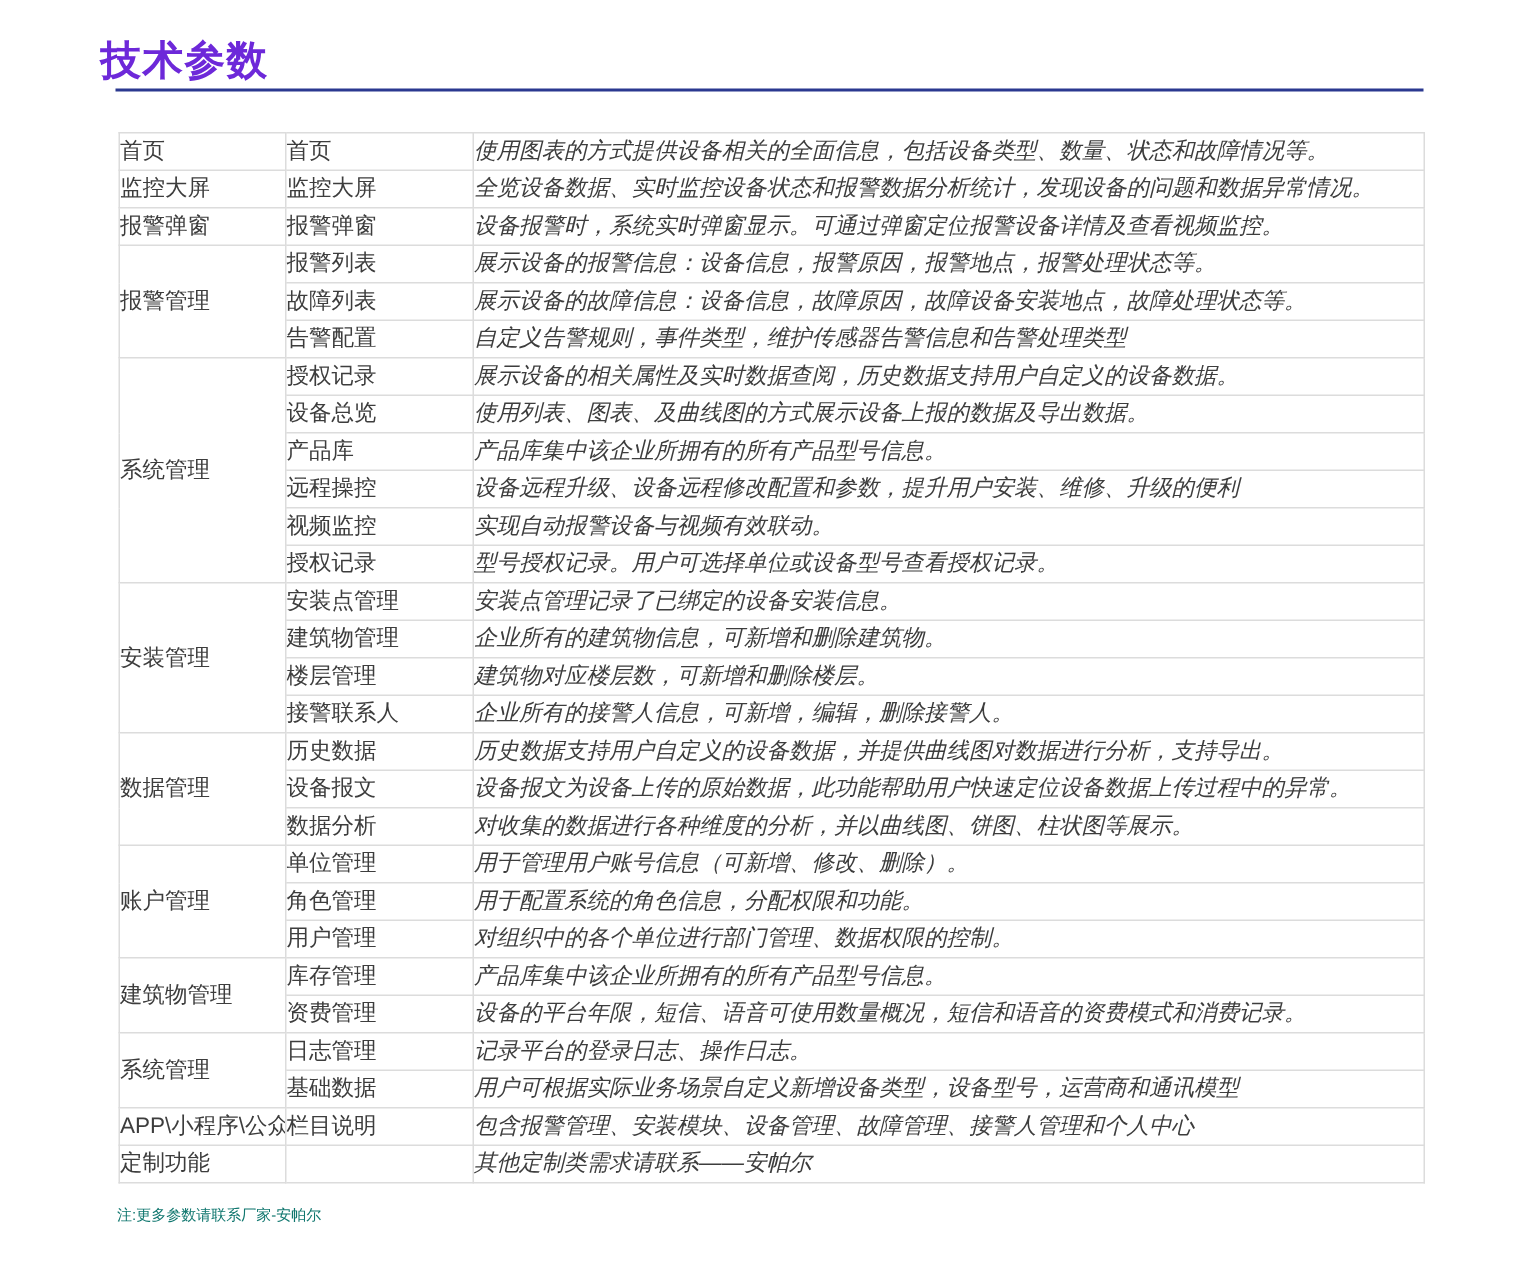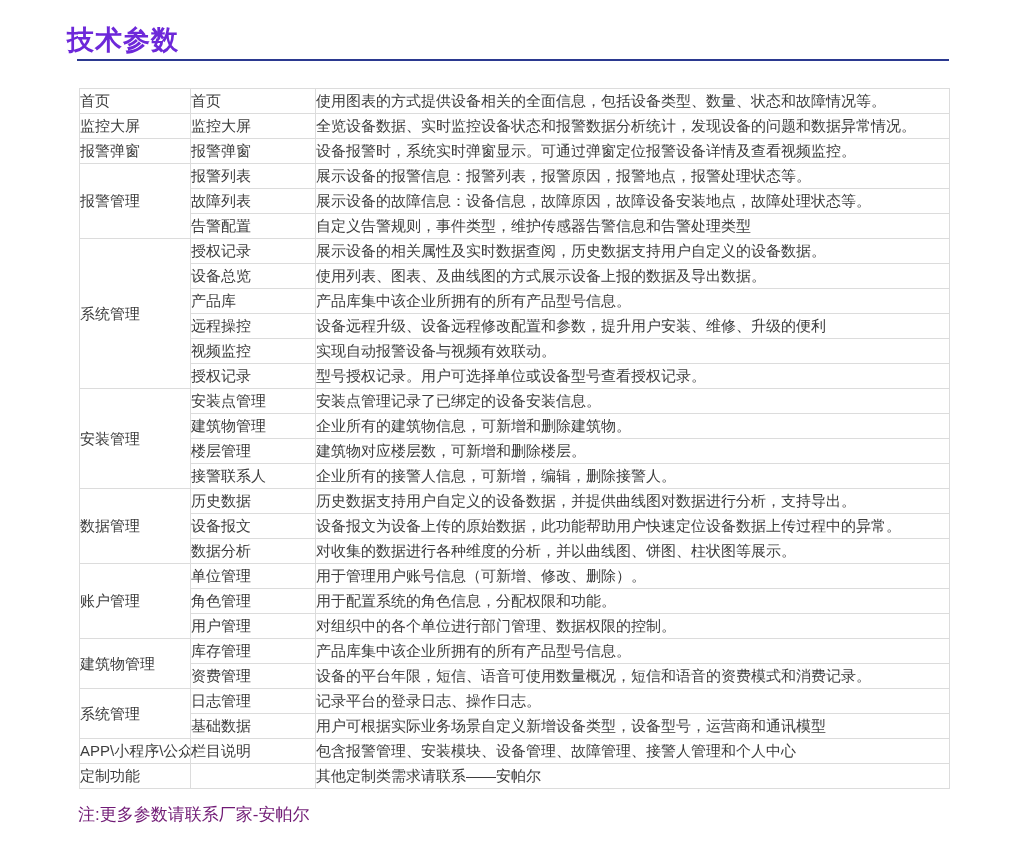--- a/index.html
+++ b/index.html
@@ -64,27 +64,28 @@
     width: 110px;
     padding-left: 16px;
     background: #ffffff;
   }
   td.col-feature {
     width: 124px;
     padding-left: 30px;
   }
   td.col-description {
     padding-left: 17px;
+    font-style: italic;
   }
   .footer-note {
     position: absolute;
     left: 78px;
     top: 803px;
-    font-size: 17px;
-    color: #701a75;
+    font-size: 10px;
+    color: #0f766e;
     white-space: nowrap;
   }
 </style>
 </head>
 <body>
 
 <div class="page">
 
   <div class="page-title">技术参数</div>
 
@@ -104,21 +105,21 @@
             <td class="col-description">全览设备数据、实时监控设备状态和报警数据分析统计，发现设备的问题和数据异常情况。</td>
           </tr>
           <tr>
             <td class="col-category" rowspan="1">报警弹窗</td>
             <td class="col-feature">报警弹窗</td>
             <td class="col-description">设备报警时，系统实时弹窗显示。可通过弹窗定位报警设备详情及查看视频监控。</td>
           </tr>
           <tr>
             <td class="col-category" rowspan="3">报警管理</td>
             <td class="col-feature">报警列表</td>
-            <td class="col-description">展示设备的报警信息：报警列表，报警原因，报警地点，报警处理状态等。</td>
+            <td class="col-description">展示设备的报警信息：设备信息，报警原因，报警地点，报警处理状态等。</td>
           </tr>
           <tr>
             <td class="col-feature">故障列表</td>
             <td class="col-description">展示设备的故障信息：设备信息，故障原因，故障设备安装地点，故障处理状态等。</td>
           </tr>
           <tr>
             <td class="col-feature">告警配置</td>
             <td class="col-description">自定义告警规则，事件类型，维护传感器告警信息和告警处理类型</td>
           </tr>
           <tr>

